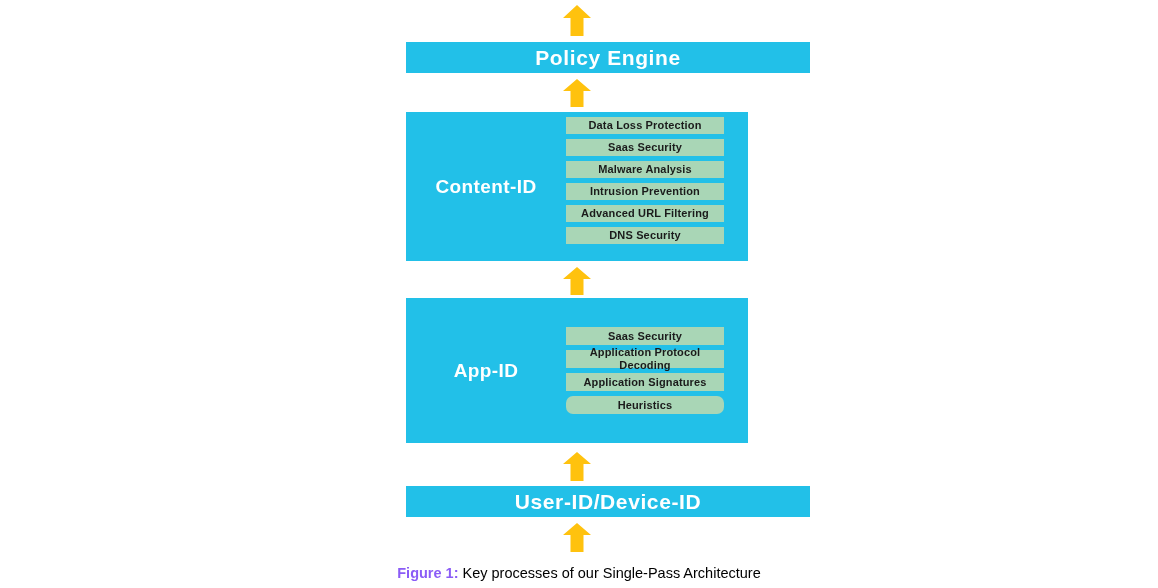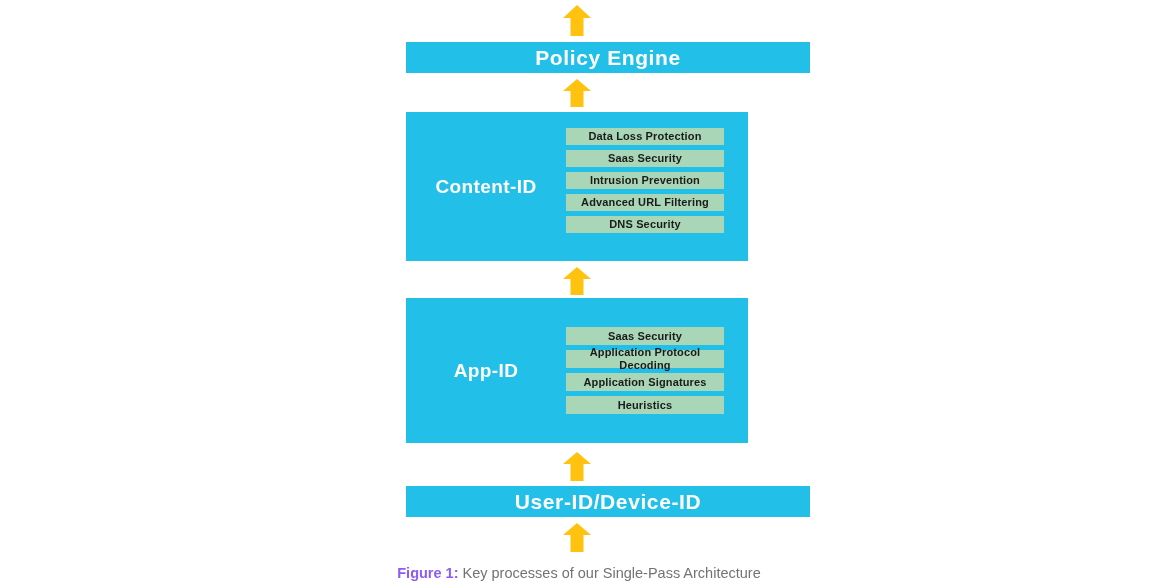--- a/index.html
+++ b/index.html
@@ -83,40 +83,40 @@
     line-height: 1.15;
   }
 
   
   .content-items .stack-item { height: 17px; margin-bottom: 5px; }
   .content-items .stack-item:last-child { margin-bottom: 12px; }
 
   
   .app-items .stack-item { height: 18px; margin-bottom: 5px; }
   .app-items .stack-item.tall { height: 33px; }
-  .app-items .stack-item:last-child { margin-bottom: 0; }
+  .app-items .stack-item:last-child { margin-bottom: 0; border-radius: 7px; }
 
   
   #caption {
     position: absolute;
     left: 0;
     top: 563px;
     width: 1158px;
     text-align: center;
     font-size: 14.5px;
     line-height: 20px;
     white-space: nowrap;
   }
   #caption .fig-label {
     color: #8b5cf6;
     font-weight: bold;
     margin-top: 27px;
   }
   #caption .fig-text {
-    color: #737373;
+    color: #000000;
   }
 </style>
 </head>
 <body>
 
 <div id="stage">
 
   <div class="arrow" style="top:5px;">
     <svg viewBox="0 0 30 31" width="30" height="31" aria-hidden="true">
       <path d="M15 0 L29 13 L21.5 13 L21.5 31 L8.5 31 L8.5 13 L1 13 Z" fill="#ffc20e"></path>
@@ -131,20 +131,21 @@
     <svg viewBox="0 0 30 28" width="30" height="28" aria-hidden="true">
       <path d="M15 0 L29 12 L21.5 12 L21.5 28 L8.5 28 L8.5 12 L1 12 Z" fill="#ffc20e"></path>
     </svg>
   </div>
 
   <div class="stack-block" style="top:112px; height:149px;">
     <div class="stack-title">Content-ID</div>
     <div class="stack-items content-items">
       <div class="stack-item">Data Loss Protection</div>
       <div class="stack-item">Saas Security</div>
+      <div class="stack-item">Malware Analysis</div>
       <div class="stack-item">Intrusion Prevention</div>
       <div class="stack-item">Advanced URL Filtering</div>
       <div class="stack-item">DNS Security</div>
     </div>
   </div>
 
   <div class="arrow" style="top:267px;">
     <svg viewBox="0 0 30 28" width="30" height="28" aria-hidden="true">
       <path d="M15 0 L29 12 L21.5 12 L21.5 28 L8.5 28 L8.5 12 L1 12 Z" fill="#ffc20e"></path>
     </svg>

